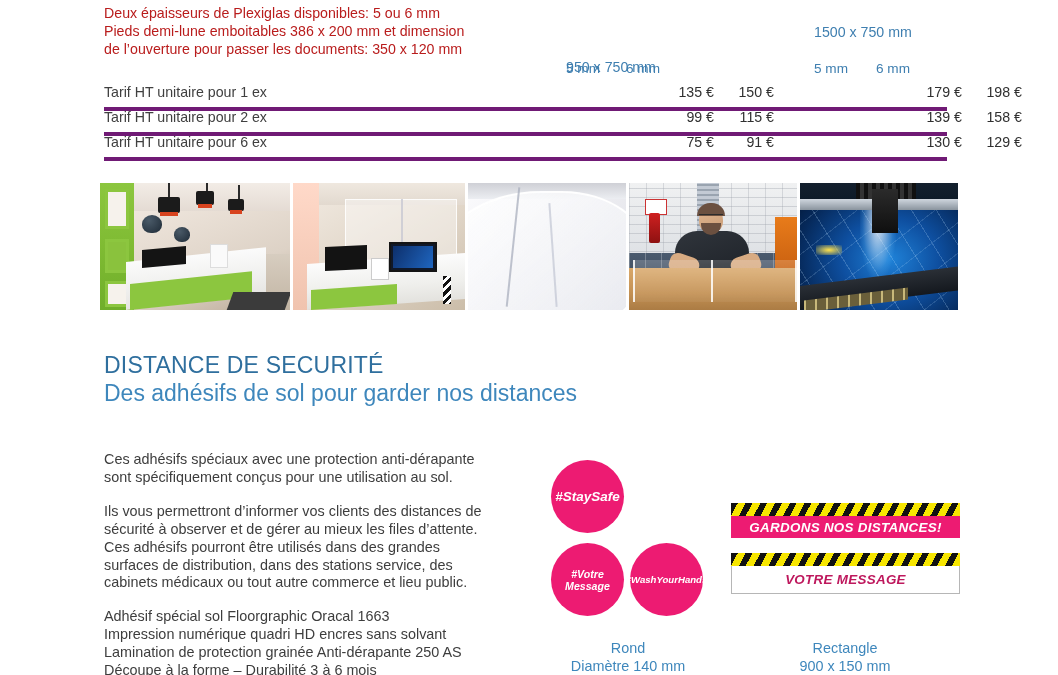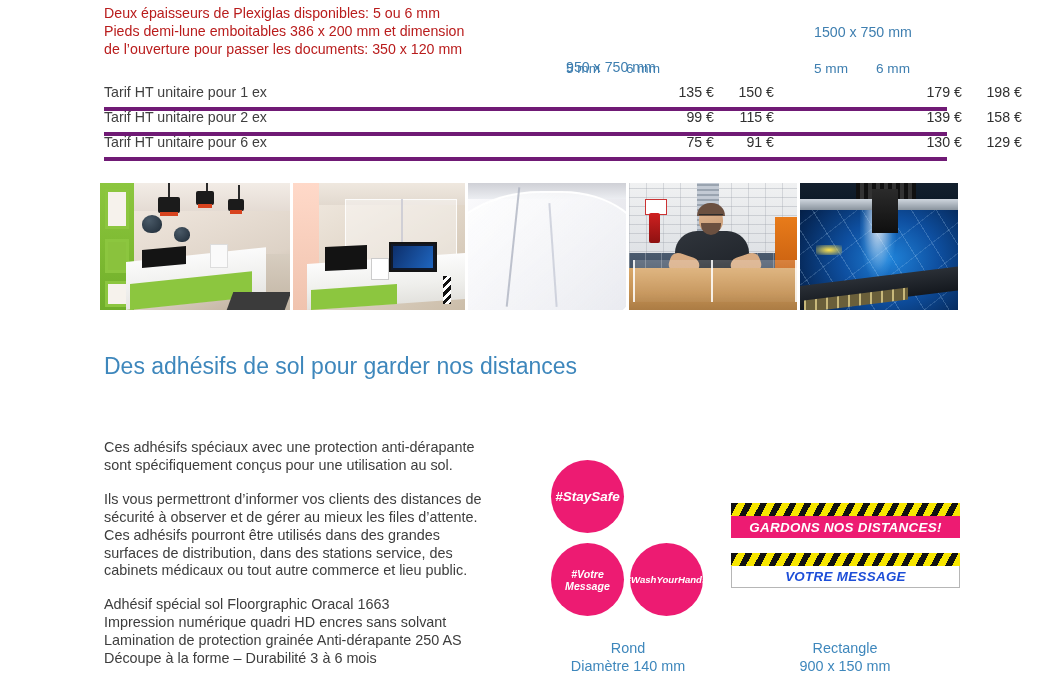--- a/index.html
+++ b/index.html
@@ -399,21 +399,21 @@
     position: absolute;
     left: 104px;
     top: 435px;
     width: 430px;
   }
   .copy-para {
     font-size: 14.4px;
     line-height: 17.9px;
     color: #3d3d3d;
     white-space: pre-line;
-    margin: 4px 0 16px 0;
+    margin: 16px 0 16px 0;
   }
   #copy-para-3 { margin-bottom: 0; }
 
   
   #circles-group {
     position: absolute;
     left: 551px;
     top: 460px;
     width: 152px;
     height: 150px;
@@ -472,23 +472,23 @@
     font-weight: bold;
     font-size: 13.4px;
     letter-spacing: 0.3px;
     white-space: nowrap;
     box-sizing: border-box;
   }
   #rect-0 { top: 0px; }
   #rect-0 .rect-body { background: #ed1b72; color: #ffffff; }
   #rect-1 { top: 50px; }
   #rect-1 .rect-body {
-    background: #ffffff; color: #1d4ed8;
+    background: #ffffff; color: #be185d;
     border: 1px solid #b6b6b6; border-top: none;
-    height: 22px;
+    height: 28px;
   }
 
   
   .shape-caption {
     position: absolute;
     text-align: center;
     font-size: 14.4px;
     line-height: 18px;
     color: #3e87bc;
     white-space: pre-line;
@@ -611,20 +611,21 @@
     <div class="p5-cable"></div>
     <div class="p5-gantry"></div>
     <div class="p5-headunit"></div>
     <div class="p5-rail"></div>
     <div class="p5-ruler"></div>
   </div>
 
 </div>
 
 <div id="section-heading">
+  <div id="heading-title">DISTANCE DE SECURITÉ</div>
   <div id="heading-subtitle">Des adhésifs de sol pour garder nos distances</div>
 </div>
 
 <div id="copy-block">
   <p class="copy-para" id="copy-para-1">Ces adhésifs spéciaux avec une protection anti-dérapante
 sont spécifiquement conçus pour une utilisation au sol.</p>
   <p class="copy-para" id="copy-para-2">Ils vous permettront d’informer vos clients des distances de
 sécurité à observer et de gérer au mieux les files d’attente.
 Ces adhésifs pourront être utilisés dans des grandes
 surfaces de distribution, dans des stations service, des

